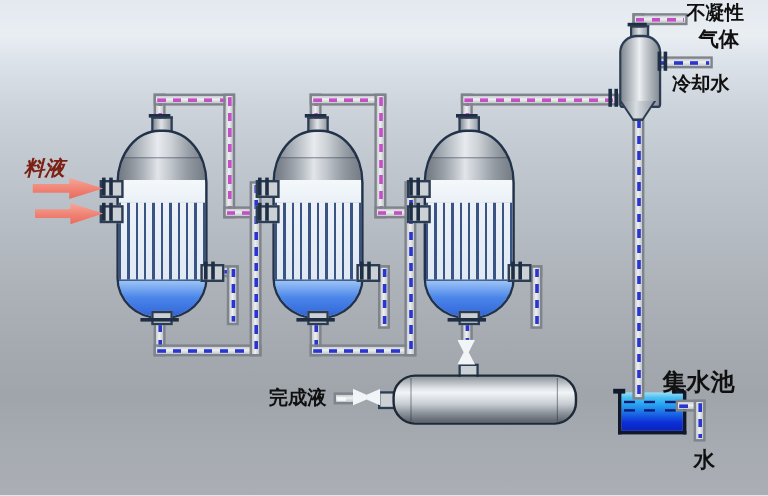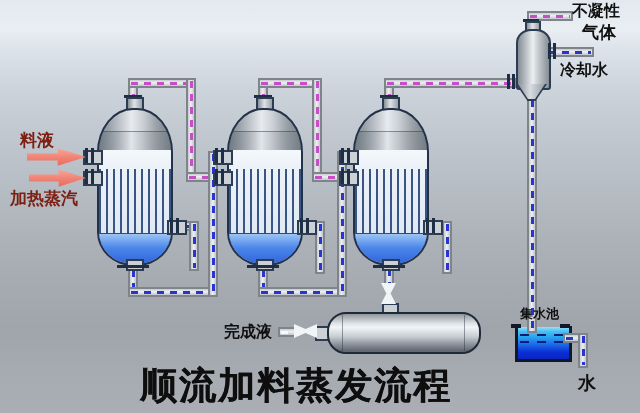--- a/index.html
+++ b/index.html
@@ -62,21 +62,21 @@
   
   .valve-h{position:absolute;width:23px;height:14px;background:#f2f5f7;
     clip-path:polygon(0 0,50% 36%,100% 0,100% 100%,50% 64%,0 100%);filter:drop-shadow(0 0 1px #5a6066);}
   .valve-v{position:absolute;width:15px;height:21px;background:#f2f5f7;
     clip-path:polygon(0 0,100% 0,64% 50%,100% 100%,0 100%,36% 50%);filter:drop-shadow(0 0 1px #5a6066);}
   
   .barrow{position:absolute;background:linear-gradient(180deg,#f7ab9e,var(--arrow_fill,#ef8273) 55%,#e8685a);
     clip-path:polygon(0 32%,52% 32%,52% 6%,100% 50%,52% 94%,52% 68%,0 68%);}
   
   .lbl{position:absolute;font-weight:bold;color:#101010;white-space:nowrap;}
-  .red{color:var(--label_red,#7d2014);}
+  .red{color:var(--label_red,#7d2014);font-style:italic;}
   .title{position:absolute;left:140px;top:361px;font-size:37px;font-weight:bold;color:var(--title_color,#0e0e0e);
     letter-spacing:2px;white-space:nowrap;text-shadow:0.6px 0 currentColor;}
 </style>
 </head>
 <body>
 
 <div id="stage">
 
   <div class="pool">
     <div class="pool-water">
@@ -280,22 +280,20 @@
     <div class="tseam" style="left:135px;"></div>
   </div>
 
   <div class="valve-v" style="left:381px;top:283px;"></div>
   <div class="valve-h" style="left:294px;top:324px;"></div>
 
   <div class="barrow" style="left:27px;top:147px;width:59px;height:20px;"></div>
   <div class="barrow" style="left:29px;top:168px;width:57px;height:20px;"></div>
 
   <div class="lbl red" style="left:20px;top:129px;font-size:17px;">料液</div>
-  <div class="lbl red" style="left:10px;top:187px;font-size:17px;">加热蒸汽</div>
   <div class="lbl" style="left:224px;top:322px;font-size:16px;">完成液</div>
   <div class="lbl" style="left:572px;top:1px;font-size:16px;">不凝性</div>
   <div class="lbl" style="left:582px;top:21px;font-size:17px;">气体</div>
   <div class="lbl" style="left:560px;top:60px;font-size:16px;">冷却水</div>
-  <div class="lbl" style="left:520px;top:305px;font-size:13px;">集水池</div>
+  <div class="lbl" style="left:552px;top:305px;font-size:20px;">集水池</div>
   <div class="lbl" style="left:578px;top:371px;font-size:18px;">水</div>
 
-  <div class="title">顺流加料蒸发流程</div>
 </div>
 
 </body></html>

